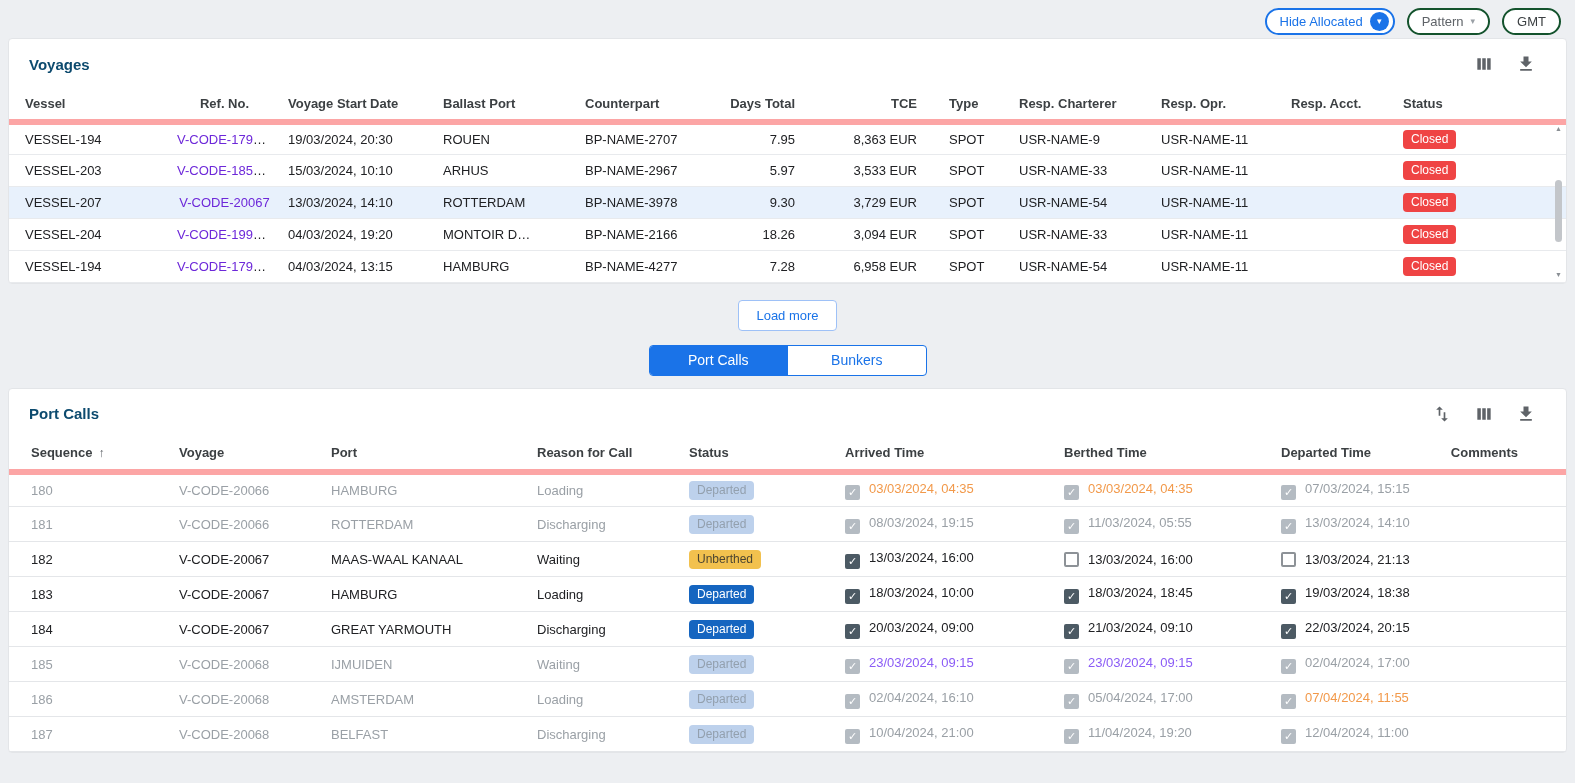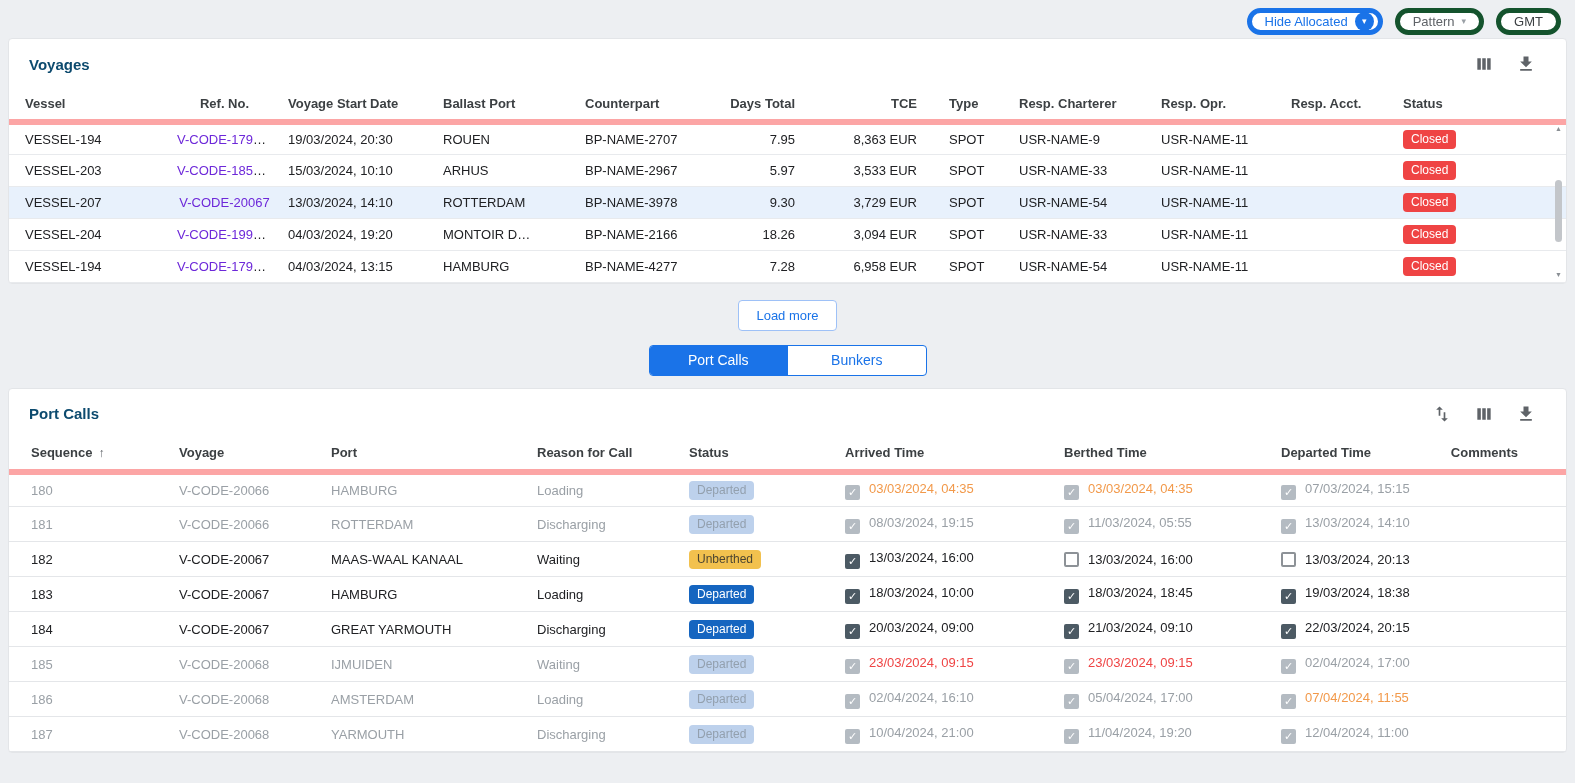--- a/index.html
+++ b/index.html
@@ -7,21 +7,21 @@
   body {
     background:#edeff2;
     font-family:"Liberation Sans", sans-serif;
     font-size:13px;
     color:#202124;
   }
   
   .topbar { display:flex; justify-content:flex-end; align-items:center; gap:12px; padding:9px 14px 5px 12px; height:38px; }
   .pill {
     display:inline-flex; align-items:center; gap:7px;
-    background:#fff; border:5px solid #14532d; border-radius:15px;
+    background:#fff; border:2px solid #14532d; border-radius:15px;
     height:27px; padding:0 13px; font-size:13px; color:#5f6368;
     font-family:"Liberation Sans", sans-serif; cursor:pointer;
   }
   .pill-blue { border-color:#1a73e8; color:#1a73e8; padding-right:4px; font-weight:500; }
   .pill .circ {
     width:19px; height:19px; border-radius:50%; background:#1a73e8; color:#fff;
     display:inline-flex; align-items:center; justify-content:center; font-size:9px;
   }
   .pill .caret { font-size:9px; color:#9aa0a6; }
   .pill-gmt { color:#3c4043; }
@@ -62,21 +62,21 @@
   .cb {
     display:inline-flex; align-items:center; justify-content:center;
     width:15px; height:15px; border-radius:2px; font-size:11px; line-height:1;
     color:#fff; margin-right:9px; vertical-align:-3px; cursor:pointer;
   }
   .cb-muted { background:#b4bbc2; }
   .cb-dark  { background:#4c5a64; }
   .cb-empty { background:#fff; border:2px solid #8d9297; }
   
   .t-orange { color:#f2994a; }
-  .t-blue   { color:#ef4444; }
+  .t-blue   { color:#8b5cf6; }
   .t-muted  { color:#9aa0a6; }
   
   .loadmore-wrap { display:flex; justify-content:center; padding:16px 0 14px; }
   .loadmore {
     background:#fff; border:1px solid #9ec1f7; border-radius:4px; color:#1a73e8;
     font-size:13px; padding:7px 17px; cursor:pointer; font-family:"Liberation Sans", sans-serif;
   }
   .tabs {
     width:278px; height:31px; margin:0 auto 12px; display:flex;
     border:1px solid #1a73e8; border-radius:4px; overflow:hidden; background:#fff;
@@ -351,21 +351,21 @@
 
   <td class="pl">
     <span class="cb cb-dark">✓</span><span class="t-default">13/03/2024, 16:00</span>
   </td>
 
   <td class="pl">
     <span class="cb cb-empty"></span><span class="t-default">13/03/2024, 16:00</span>
   </td>
 
   <td class="pl">
-    <span class="cb cb-empty"></span><span class="t-default">13/03/2024, 20:13</span>
+    <span class="cb cb-empty"></span><span class="t-default">13/03/2024, 21:13</span>
   </td>
     <td class="comments"></td>
   </tr>
   <tr class="prow">
     <td class="pl2">183</td>
     <td class="pl">V-CODE-20067</td>
     <td class="pl">HAMBURG</td>
     <td class="pl">Loading</td>
     <td class="pl"><span class="badge b-blue">Departed</span></td>
 
@@ -438,21 +438,21 @@
   </td>
 
   <td class="pl">
     <span class="cb cb-muted">✓</span><span class="t-orange">07/04/2024, 11:55</span>
   </td>
     <td class="comments"></td>
   </tr>
   <tr class="prow muted">
     <td class="pl2">187</td>
     <td class="pl">V-CODE-20068</td>
-    <td class="pl">YARMOUTH</td>
+    <td class="pl">BELFAST</td>
     <td class="pl">Discharging</td>
     <td class="pl"><span class="badge b-muted">Departed</span></td>
 
   <td class="pl">
     <span class="cb cb-muted">✓</span><span class="t-muted">10/04/2024, 21:00</span>
   </td>
 
   <td class="pl">
     <span class="cb cb-muted">✓</span><span class="t-muted">11/04/2024, 19:20</span>
   </td>

